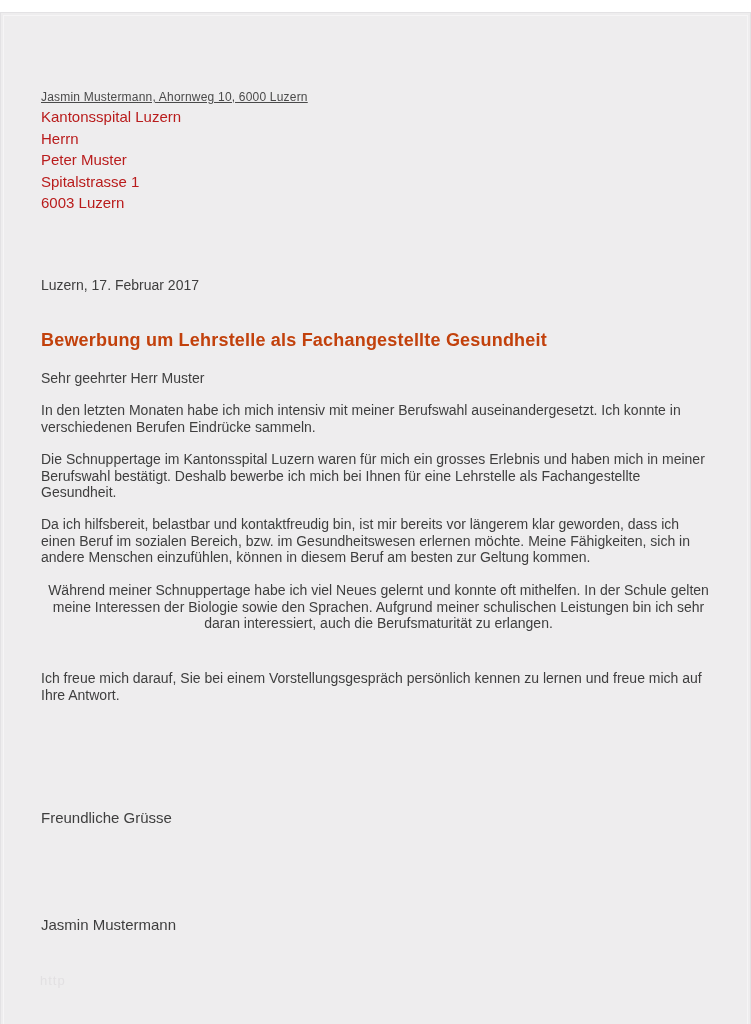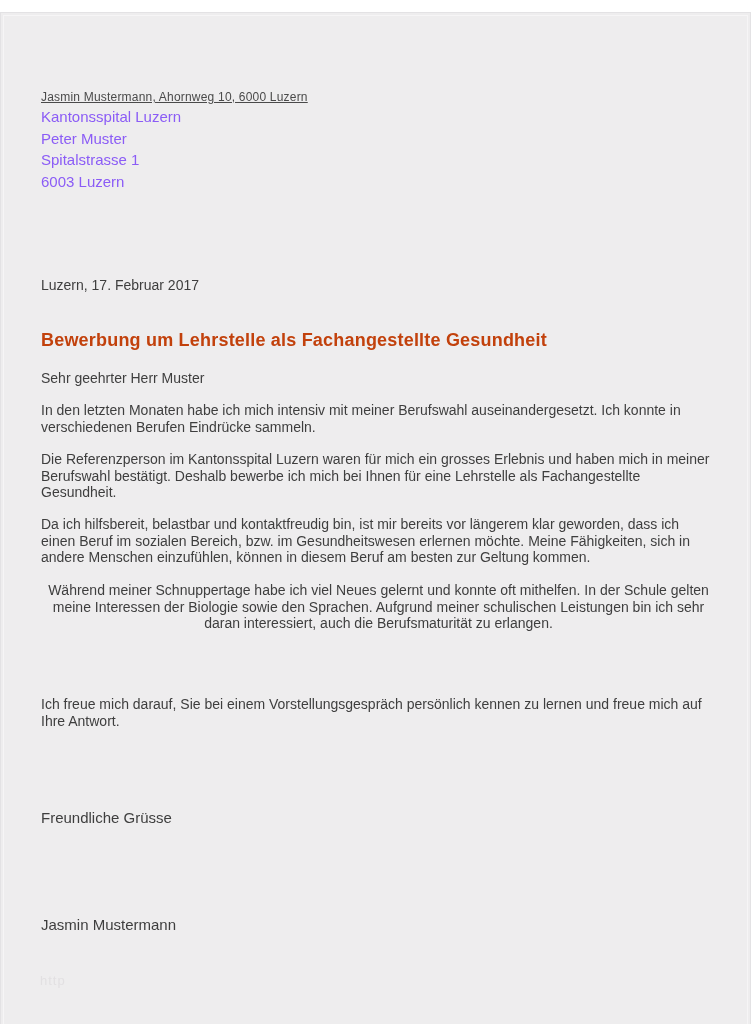--- a/index.html
+++ b/index.html
@@ -27,38 +27,38 @@
     top: 77px;
     font-size: 12px;
     color: #4a4a4a;
     text-decoration: underline;
     letter-spacing: 0.2px;
   }
   .recipient {
     top: 93px;
     font-size: 15px;
     line-height: 21.5px;
-    color: #8b5cf6;
+    color: #b91c1c;
   }
   .date-line { top: 264px; font-size: 14px; }
   .subject {
     top: 317px;
     font-size: 18px;
     font-weight: bold;
     color: #c2410c;
     letter-spacing: 0.2px;
   }
   .salutation { top: 357px; font-size: 14px; }
   .para { font-size: 14px; line-height: 16.5px; }
   .p1 { top: 389px; }
   .p2 { top: 438px; }
   .p3 { top: 503px; }
   .p4 { top: 569px; text-align: center; }
   .p5 { top: 634px; }
-  .p6 { top: 683px; }
+  .p6 { top: 657px; }
   .closing { top: 796px; font-size: 15px; }
   .signature { top: 903px; font-size: 15px; }
   .watermark {
     position: absolute;
     left: 39px;
     top: 960px;
     font-size: 13px;
     color: #e2e0e2;
     letter-spacing: 1px;
   }
@@ -66,33 +66,34 @@
 </head>
 <body>
 
 <div class="page">
   <div class="frame"></div>
 
   <div class="block sender-line">Jasmin Mustermann, Ahornweg 10, 6000 Luzern</div>
 
   <div class="block recipient">
     <div>Kantonsspital Luzern</div>
+    <div>Herrn</div>
     <div>Peter Muster</div>
     <div>Spitalstrasse 1</div>
     <div>6003 Luzern</div>
   </div>
 
   <div class="block date-line">Luzern, 17. Februar 2017</div>
 
   <div class="block subject">Bewerbung um Lehrstelle als Fachangestellte Gesundheit</div>
 
   <div class="block salutation">Sehr geehrter Herr Muster</div>
 
   <p class="block para p1">In den letzten Monaten habe ich mich intensiv mit meiner Berufswahl auseinandergesetzt. Ich konnte in verschiedenen Berufen Eindrücke sammeln.</p>
-  <p class="block para p2">Die Referenzperson im Kantonsspital Luzern waren für mich ein grosses Erlebnis und haben mich in meiner Berufswahl bestätigt. Deshalb bewerbe ich mich bei Ihnen für eine Lehrstelle als Fachangestellte Gesundheit.</p>
+  <p class="block para p2">Die Schnuppertage im Kantonsspital Luzern waren für mich ein grosses Erlebnis und haben mich in meiner Berufswahl bestätigt. Deshalb bewerbe ich mich bei Ihnen für eine Lehrstelle als Fachangestellte Gesundheit.</p>
   <p class="block para p3">Da ich hilfsbereit, belastbar und kontaktfreudig bin, ist mir bereits vor längerem klar geworden, dass ich einen Beruf im sozialen Bereich, bzw. im Gesundheitswesen erlernen möchte. Meine Fähigkeiten, sich in andere Menschen einzufühlen, können in diesem Beruf am besten zur Geltung kommen.</p>
   <p class="block para p4">Während meiner Schnuppertage habe ich viel Neues gelernt und konnte oft mithelfen. In der Schule gelten meine Interessen der Biologie sowie den Sprachen. Aufgrund meiner schulischen Leistungen bin ich sehr daran interessiert, auch die Berufsmaturität zu erlangen.</p>
   <p class="block para p6">Ich freue mich darauf, Sie bei einem Vorstellungsgespräch persönlich kennen zu lernen und freue mich auf Ihre Antwort.</p>
 
   <div class="block closing">Freundliche Grüsse</div>
 
   <div class="block signature">Jasmin Mustermann</div>
 
   <div class="watermark">http</div>
 </div>

